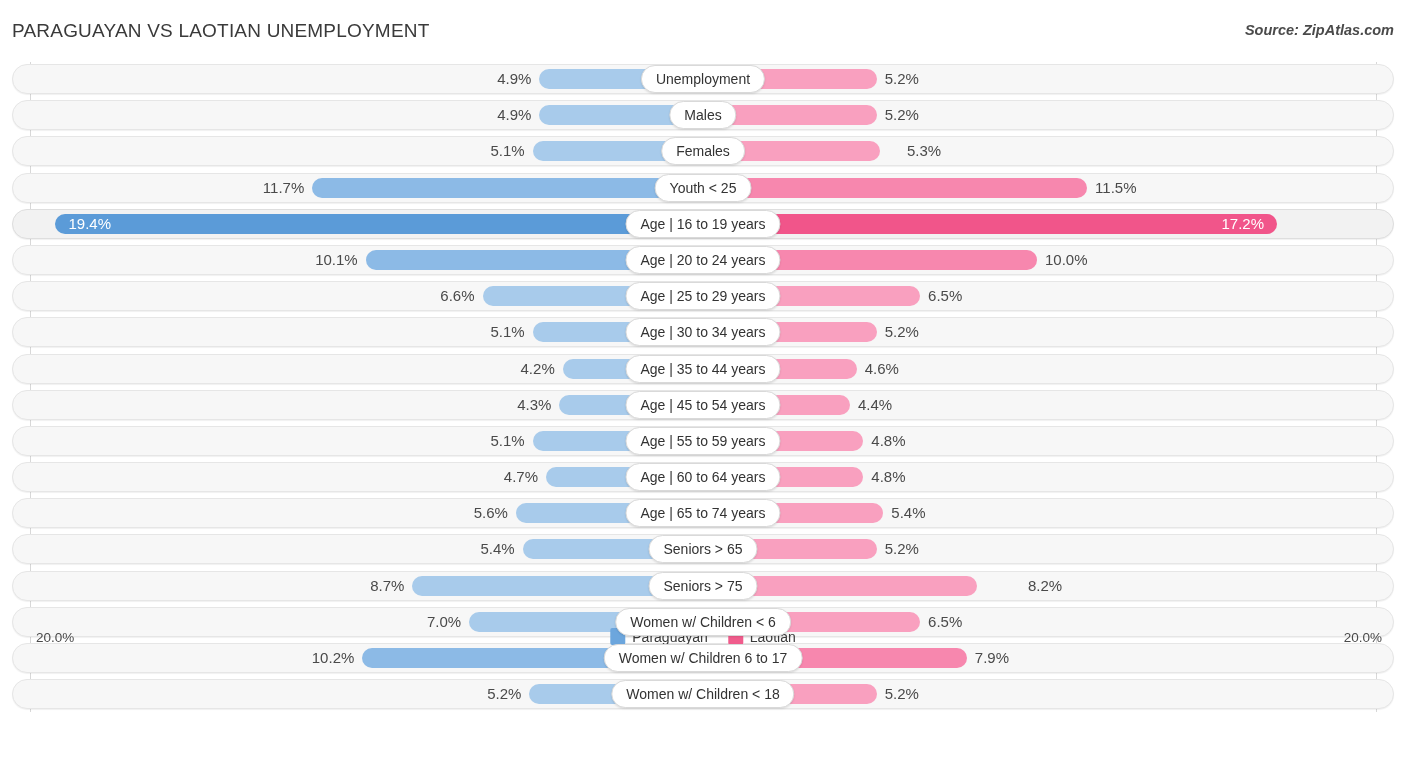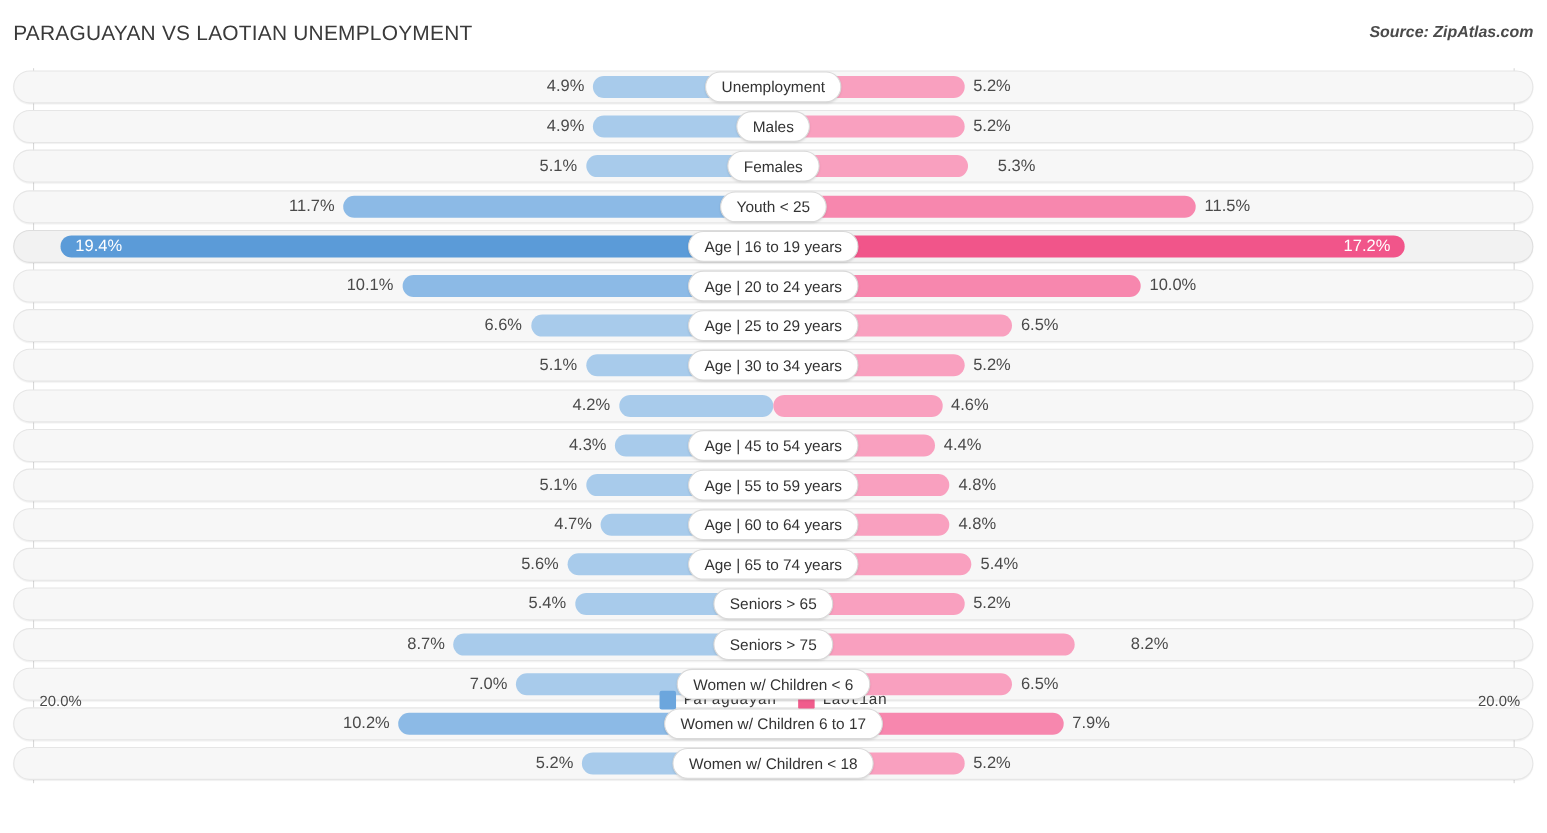--- a/index.html
+++ b/index.html
@@ -154,21 +154,20 @@
     font-size: 13.5px;
     color: #4a4a4a;
   }
   .legend {
     position: absolute;
     left: 50%;
     transform: translateX(-50%);
     top: 11px;
     display: flex;
     gap: 20px;
-    font-family: Liberation Mono, monospace;
   }
   .legend-item {
     display: flex;
     align-items: center;
     gap: 7px;
   }
   .swatch {
     width: 15px;
     height: 17px;
     border-radius: 2px;
@@ -256,20 +255,21 @@
           <div class="val" style="right: 881.34px;">5.1%</div>
           <div class="val" style="left: 884.68px;">5.2%</div>
           <div class="pill">Age | 30 to 34 years</div>
         </div>
         <div class="row">
           <div class="track"></div>
           <div class="bar left" style="width: 140.28px; background: rgb(168, 203, 235);"></div>
           <div class="bar right" style="width: 153.64px; background: rgb(249, 160, 191);"></div>
           <div class="val" style="right: 851.28px;">4.2%</div>
           <div class="val" style="left: 864.64px;">4.6%</div>
+          <div class="pill">Age | 35 to 44 years</div>
         </div>
         <div class="row">
           <div class="track"></div>
           <div class="bar left" style="width: 143.62px; background: rgb(168, 203, 235);"></div>
           <div class="bar right" style="width: 146.96px; background: rgb(249, 160, 191);"></div>
           <div class="val" style="right: 854.62px;">4.3%</div>
           <div class="val" style="left: 857.96px;">4.4%</div>
           <div class="pill">Age | 45 to 54 years</div>
         </div>
         <div class="row">

